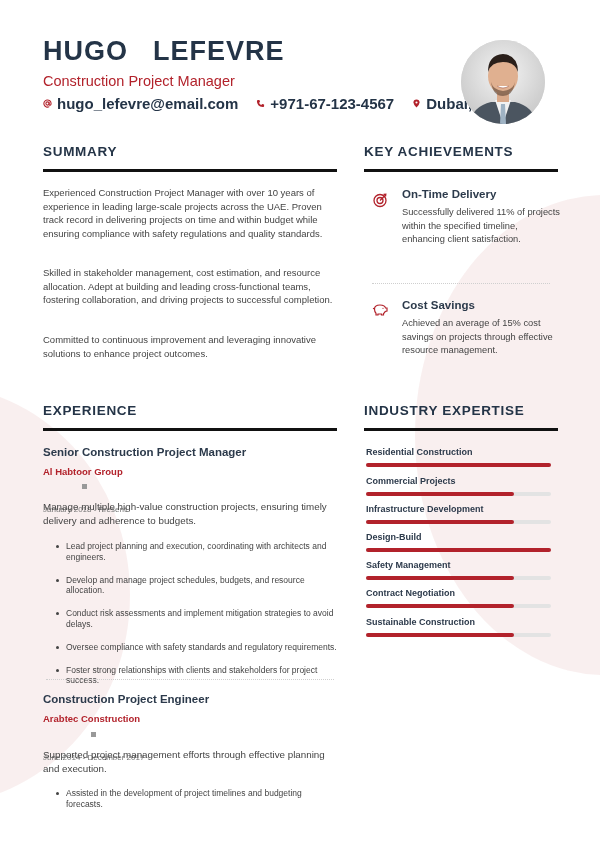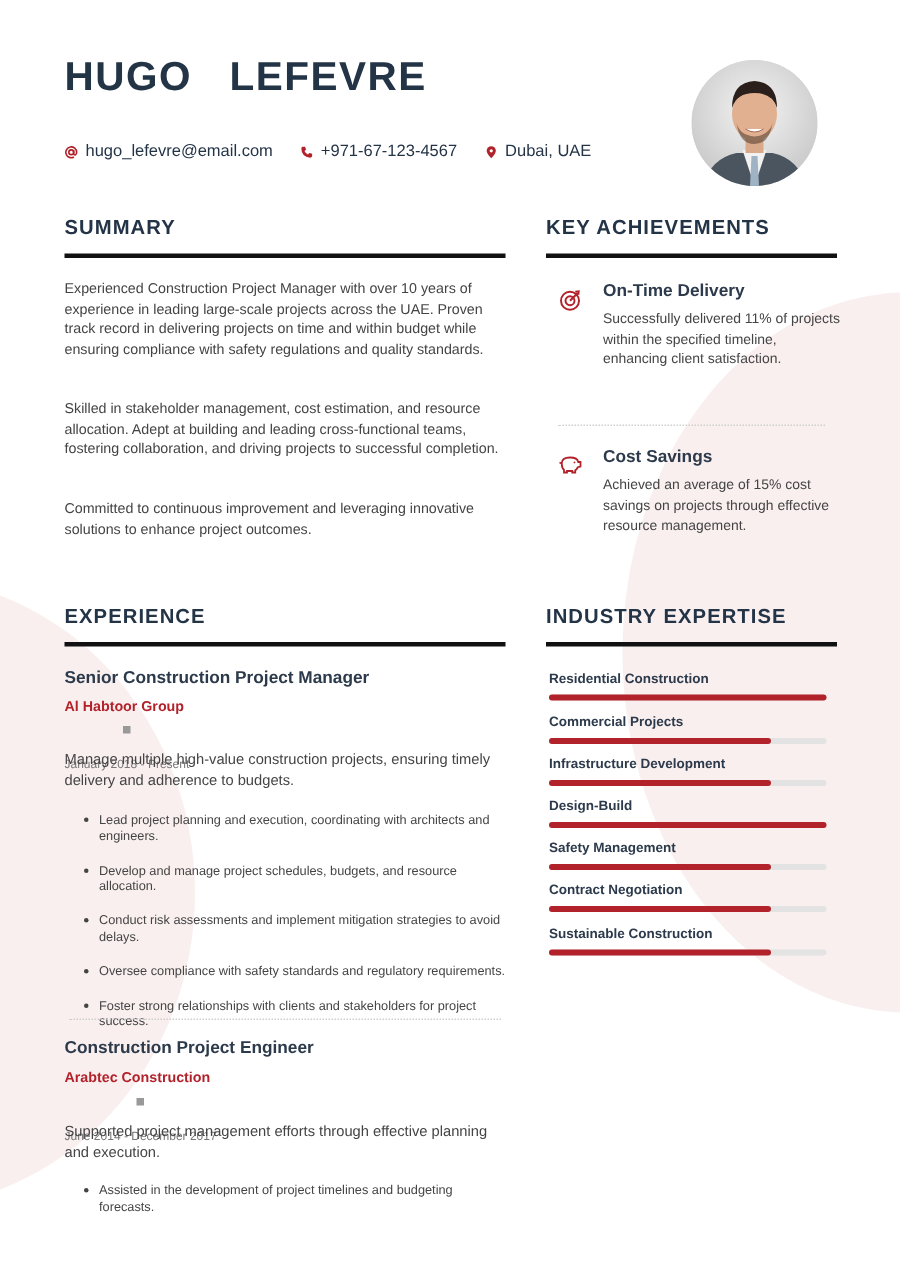--- a/index.html
+++ b/index.html
@@ -5,21 +5,21 @@
   * { box-sizing: border-box; margin: 0; padding: 0; }
   html, body { width: 600px; height: 850px; background: #ffffff; overflow: hidden; }
   body { font-family: "Liberation Sans", "DejaVu Sans", sans-serif; color: #3a3a3a; position: relative; }
   .bg-shape { position: absolute; border-radius: 50%; background: #f7e9e9; z-index: 0; }
   .bg-left { left: -260px; top: 385px; width: 390px; height: 420px; opacity: 0.75; }
   .bg-right { left: 415px; top: 195px; width: 380px; height: 480px; opacity: 0.75; }
   .page { position: relative; z-index: 1; width: 600px; height: 850px; }
 
   .name { position: absolute; left: 43px; top: 36px; font-size: 27px; font-weight: 700; color: #243447; letter-spacing: 1px; word-spacing: 4px; }
   .role { position: absolute; left: 43px; top: 73px; font-size: 14.5px; color: #b2222b; }
-  .contacts { position: absolute; left: 43px; top: 95px; display: flex; gap: 12px; font-size: 11px; color: #243447; font-weight: 400; }
+  .contacts { position: absolute; left: 43px; top: 95px; display: flex; gap: 12px; font-size: 15px; color: #243447; font-weight: 700; }
   .contact { display: flex; align-items: center; gap: 5px; }
   .contact svg { width: 9px; height: 9px; }
   .photo { position: absolute; left: 461px; top: 40px; width: 84px; height: 84px; border-radius: 50%; overflow: hidden; background: #d9d9d9; }
 
   .section-title { position: absolute; font-size: 13.5px; font-weight: 700; color: #243447; letter-spacing: 0.7px; }
   .rule { position: absolute; height: 3px; background: #111; }
 
   .para { position: absolute; font-size: 9.5px; line-height: 13.5px; color: #444; }
 
   .ach { position: absolute; left: 372px; width: 190px; }
@@ -44,20 +44,21 @@
 </style>
 </head>
 <body>
 
 <div class="bg-shape bg-left"></div>
 <div class="bg-shape bg-right"></div>
 
 <div class="page">
 
   <div class="name" style="white-space:pre;">HUGO  LEFEVRE</div>
+  <div class="role">Construction Project Manager</div>
   <div class="contacts">
     <div class="contact">
       <svg viewBox="0 0 10 10">
           <circle cx="5" cy="5" r="1.8" fill="none" stroke="#b2222b" stroke-width="1.2"></circle>
           <path d="M6.8 3.5 V6 Q6.8 7.2 8 7 Q9 6.6 9 5 A4 4 0 1 0 7 8.5" fill="none" stroke="#b2222b" stroke-width="1.2"></path>
         </svg>
       <span>hugo_lefevre@email.com</span>
     </div>
     <div class="contact" style="margin-left:6px;">
       <svg viewBox="0 0 10 10">

